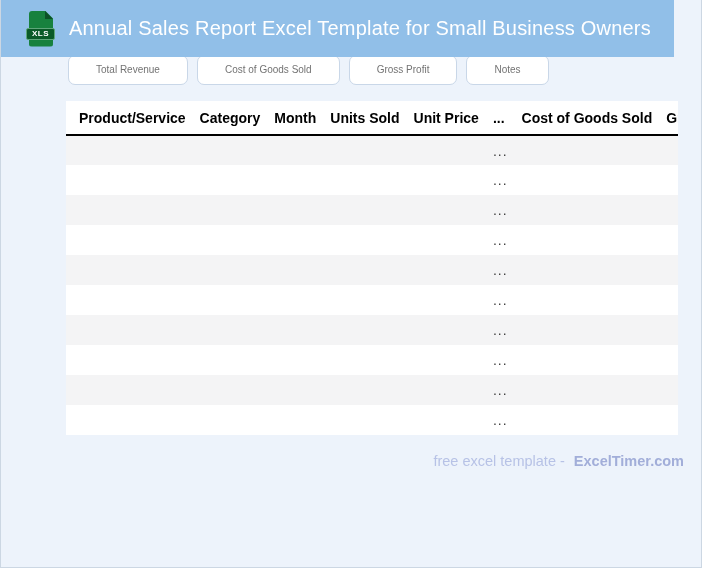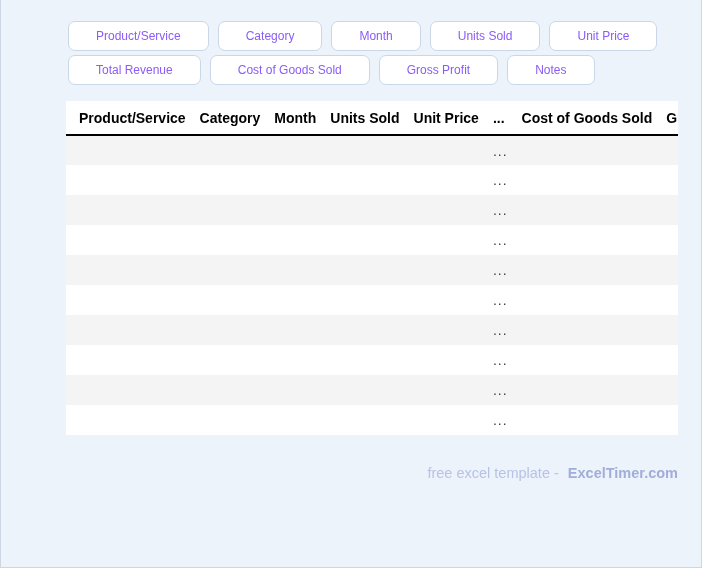--- a/index.html
+++ b/index.html
@@ -73,22 +73,22 @@
   
   .chips {
     margin: 21px 0 0 67px;
     width: 620px;
     display: flex;
     flex-wrap: wrap;
     gap: 4px 9px;
   }
   .chip {
     font-family: "Liberation Sans", sans-serif;
-    font-size: 12px;
-    color: #8b5cf6;
+    font-size: 10px;
+    color: #737373;
     background: #ffffff;
     border: 1px solid var(--chip-border, #c9d7e8);
     border-radius: 7px;
     padding: 6px 27px;
     line-height: 16px;
     white-space: nowrap;
     cursor: pointer;
   }
 
   
@@ -132,39 +132,47 @@
   th:nth-child(2) { min-width: 62px; }
   th:nth-child(3) { min-width: 41px; }
   th:nth-child(4) { min-width: 69px; }
   th:nth-child(5) { min-width: 62px; }
   th:nth-child(6) { min-width: 14px; }
   th:nth-child(7) { min-width: 127px; }
   th:nth-child(8) { min-width: 90px; }
 
   
   .footer {
-    margin-top: 30px;
-    padding-right: 23px;
+    margin-top: 18px;
+    padding-right: 17px;
     text-align: right;
     font-size: 14.5px;
   }
   .footer .plain { color: var(--footer-text, #b7c2e6); }
   .footer .brand {
     color: var(--footer-brand, #a2aed9);
     font-weight: bold;
     margin-left: 9px;
     text-decoration: none;
     cursor: pointer;
   }
 </style>
 </head>
 <body>
 
 <div class="page">
 
+  <header class="topbar">
+    <div class="xls-icon">
+      <div class="body"></div>
+      <div class="fold"></div>
+      <div class="band">XLS</div>
+    </div>
+    <h1>Annual Sales Report Excel Template for Small Business Owners</h1>
+  </header>
 
   <div class="chips" id="chips">
       <button class="chip">Product/Service</button>
       <button class="chip">Category</button>
       <button class="chip">Month</button>
       <button class="chip">Units Sold</button>
       <button class="chip">Unit Price</button>
       <button class="chip">Total Revenue</button>
       <button class="chip">Cost of Goods Sold</button>
       <button class="chip">Gross Profit</button>

